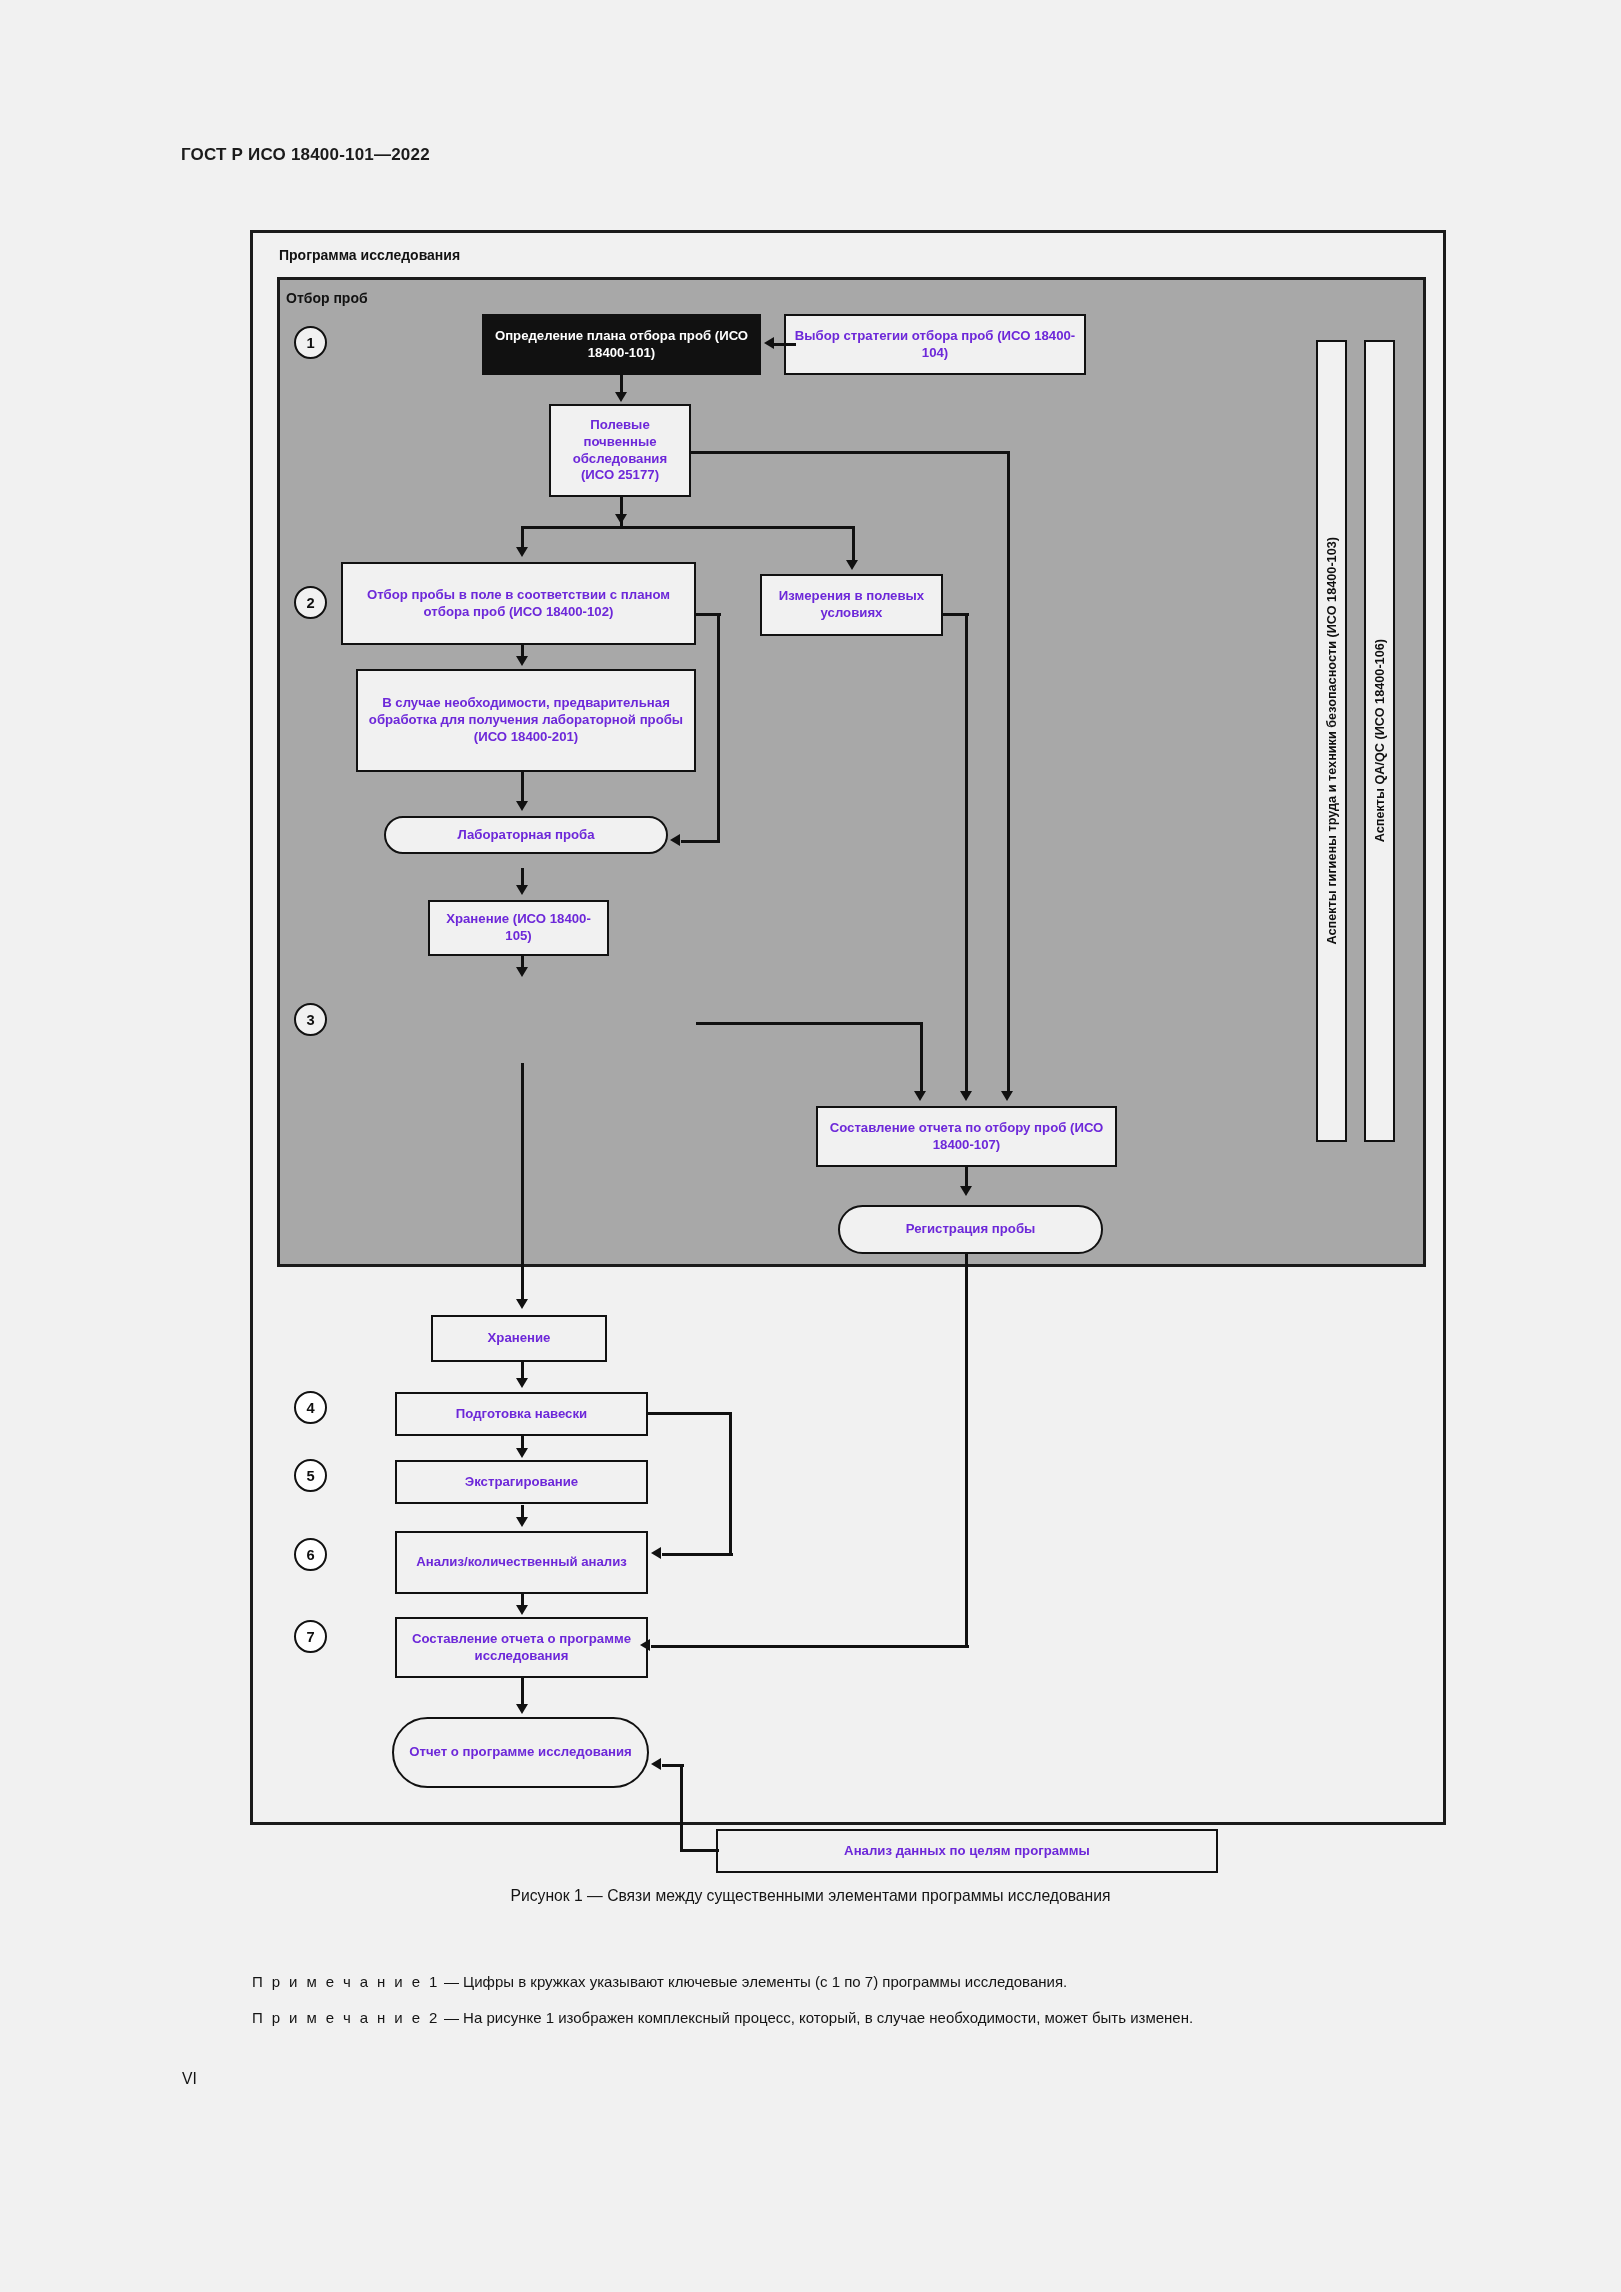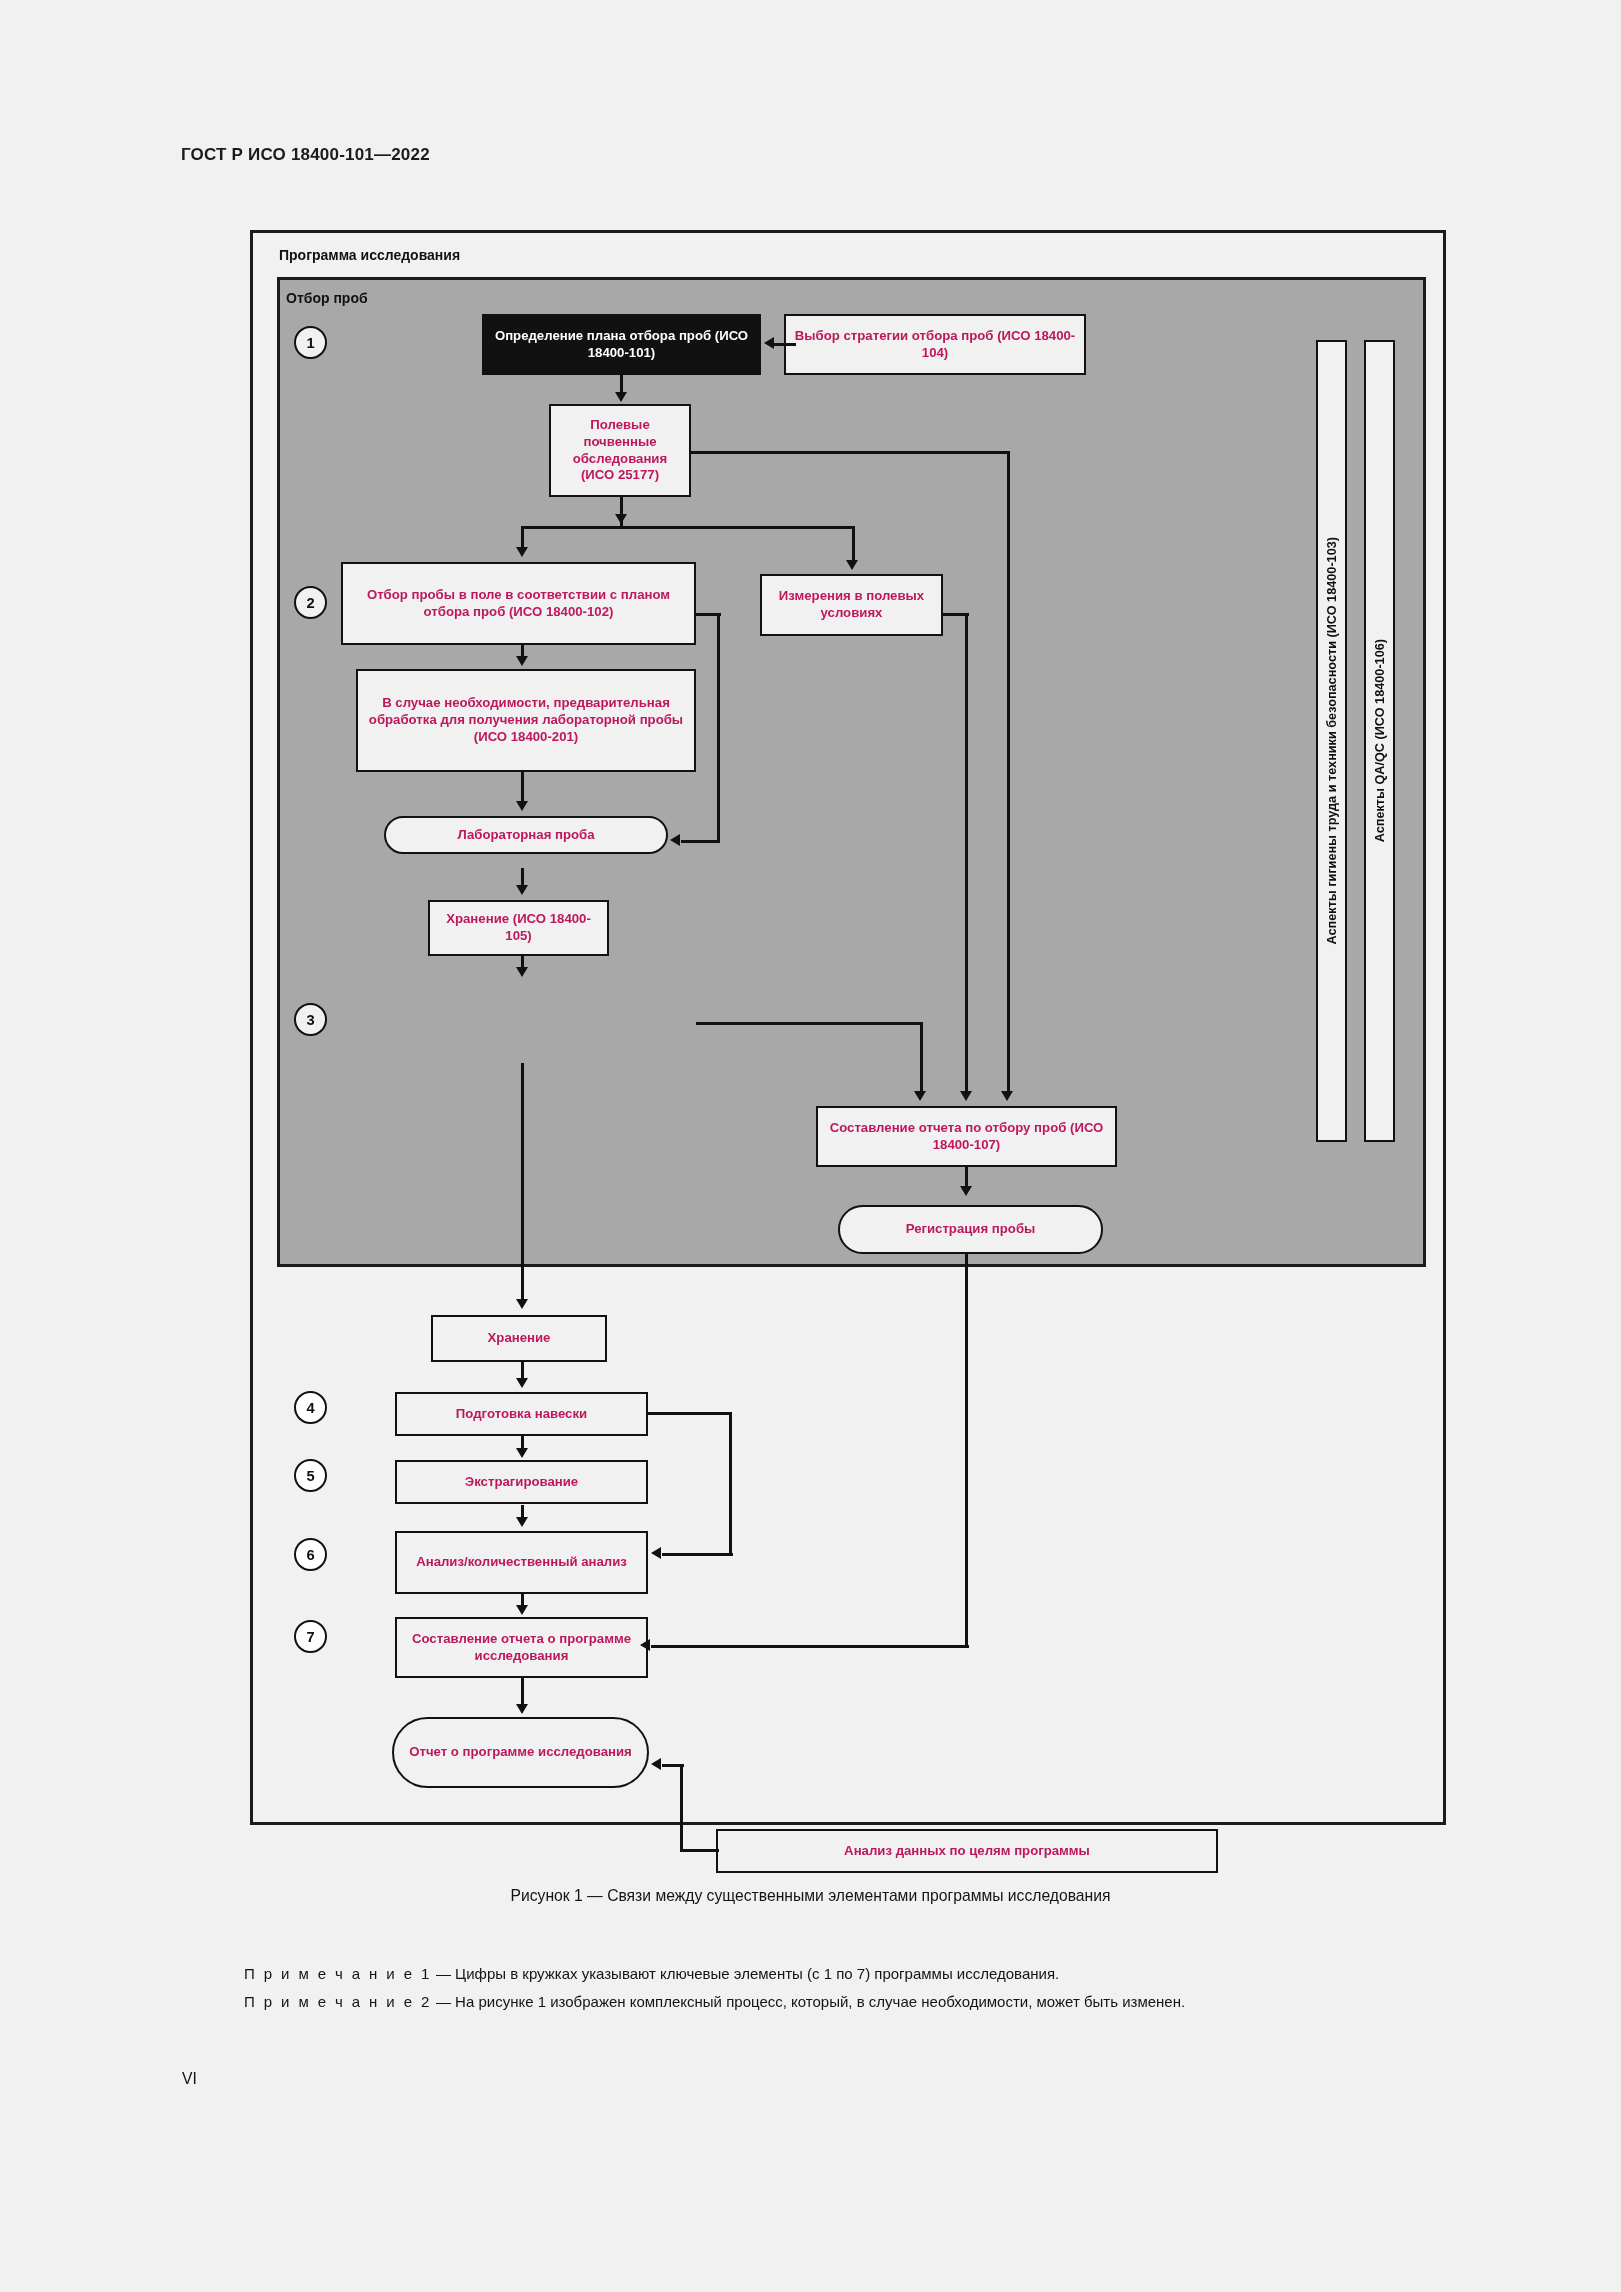--- a/index.html
+++ b/index.html
@@ -37,21 +37,21 @@
   .grey-label{
     position:absolute;left:286px;top:290px;
     font-size:14px;font-weight:bold;color:#121212;
   }
 
   
   .node{
     position:absolute;box-sizing:border-box;
     background:#f1f1f1;border:2.9px solid #111;
     display:flex;align-items:center;justify-content:center;
-    text-align:center;font-size:13.2px;font-weight:bold;color:#be185d;
+    text-align:center;font-size:13.2px;font-weight:bold;color:#6d28d9;
     line-height:1.28;padding:2px 3.9px;
   }
   .node.dark{background:#111;color:#fff;border-color:#111;}
   .node.round{border-radius:43px;}
 
   
   .step{
     position:absolute;width:33px;height:33px;border-radius:50%;
     border:2.9px solid #111;background:#fff;
     display:flex;align-items:center;justify-content:center;
@@ -79,21 +79,21 @@
 
   
   .caption{
     position:absolute;left:0;top:1887px;width:1621px;text-align:center;
     font-size:15.7px;color:#141414;
   }
   .notes{
     position:absolute;left:181px;top:1958px;width:1264px;
     font-size:15px;color:#141414;line-height:1.62;text-align:justify;
   }
-  .notes p{margin:4px;}
+  .notes p{margin:12px;}
   .notes .ind{padding-left:59px;}
   .sp{letter-spacing:2.4px;}
   .folio{
     position:absolute;left:182px;top:2070px;
     font-size:15.7px;color:#141414;
   }
 </style>
 </head>
 <body>
 

